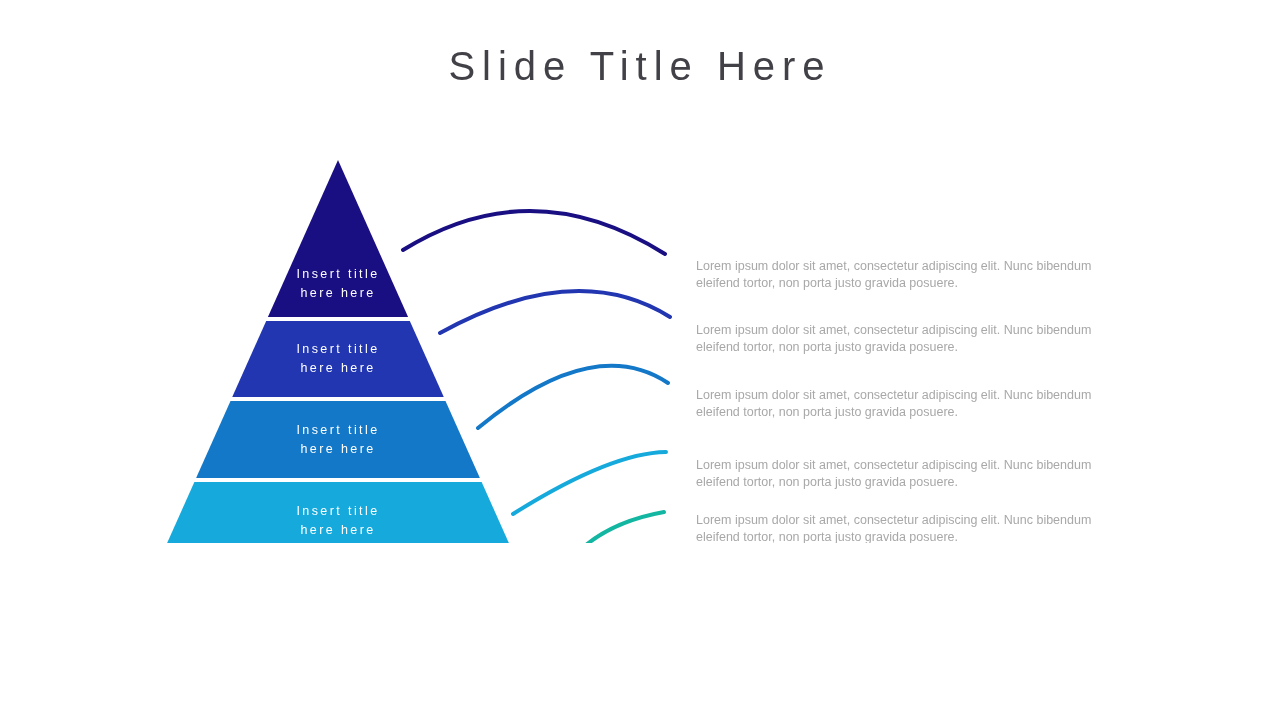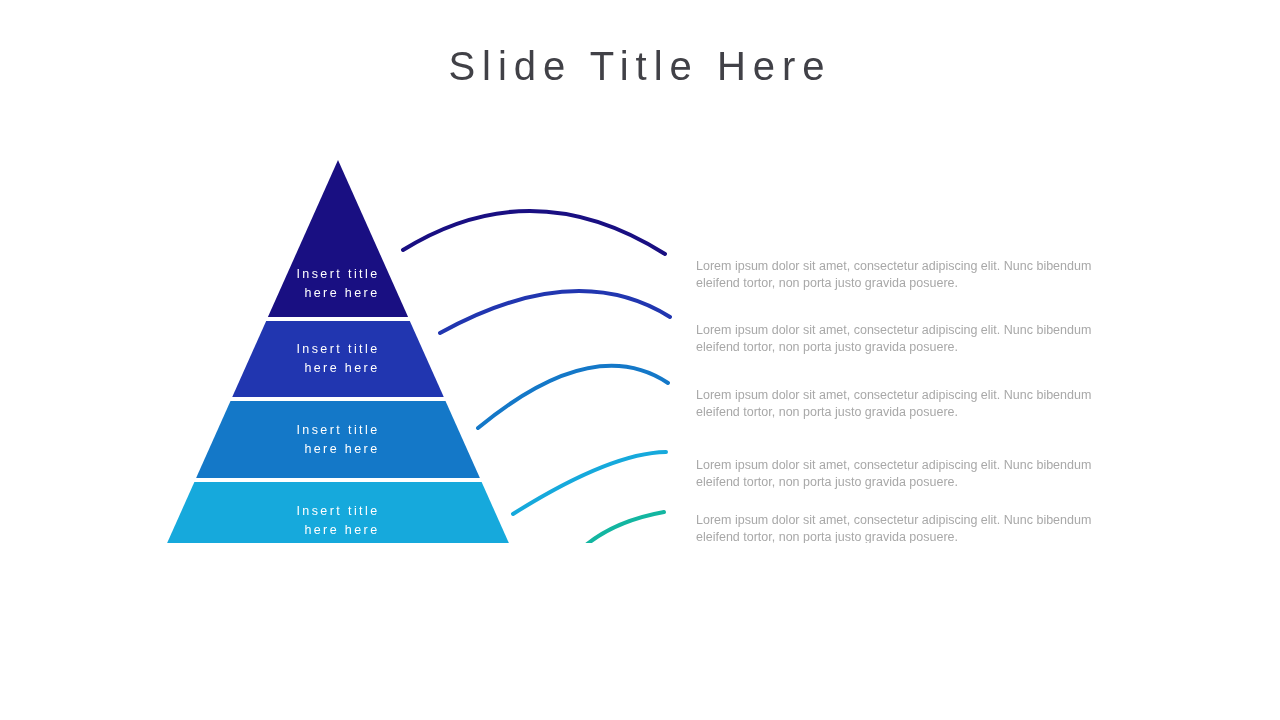--- a/index.html
+++ b/index.html
@@ -18,21 +18,21 @@
   .seg1{top:0;height:157px;clip-path:polygon(50% 0%,66.3% 100%,33.7% 100%);
         justify-content:flex-end;padding-bottom:14px;box-sizing:border-box;}
   .seg2{top:161px;height:76px;clip-path:polygon(33.3% 0%,66.7% 0%,74.6% 100%,25.4% 100%);}
   .seg3{top:241px;height:77px;clip-path:polygon(25% 0%,75% 0%,83% 100%,17% 100%);}
   .seg4{top:322px;height:77px;clip-path:polygon(16.6% 0%,83.4% 0%,91.4% 100%,8.6% 100%);}
   .seg5{top:404px;height:78px;clip-path:polygon(8.1% 0%,91.9% 0%,100% 100%,0% 100%);}
   .seg-label{
     text-align:center;font-size:12.5px;line-height:19px;
     letter-spacing:2.4px;font-weight:normal;
   }
-  .seg-label span{display:block;text-align:right;}
+  .seg-label span{display:block;}
 
   .arcs{position:absolute;left:0;top:0;width:1280px;height:720px;pointer-events:none;}
   .arcs path{fill:none;stroke-width:4;stroke-linecap:round;}
 
   .desc{
     position:absolute;left:680px;width:400px;margin:16px;
     font-size:12.5px;line-height:17px;
   }
   .d1{top:242px;} .d2{top:306px;} .d3{top:371px;} .d4{top:441px;} .d5{top:496px;}
 </style>

